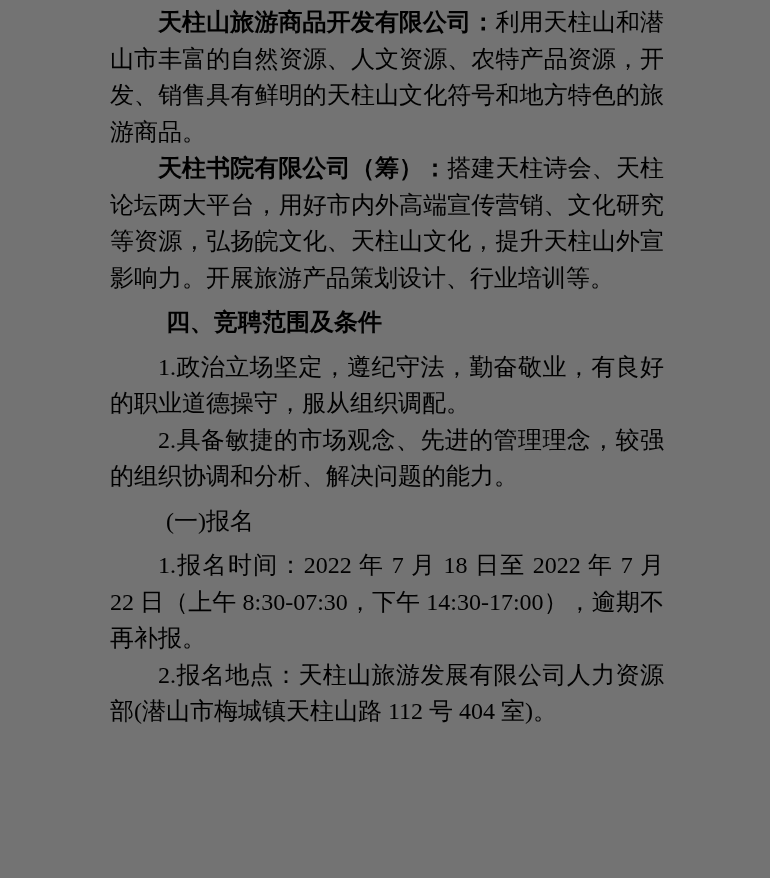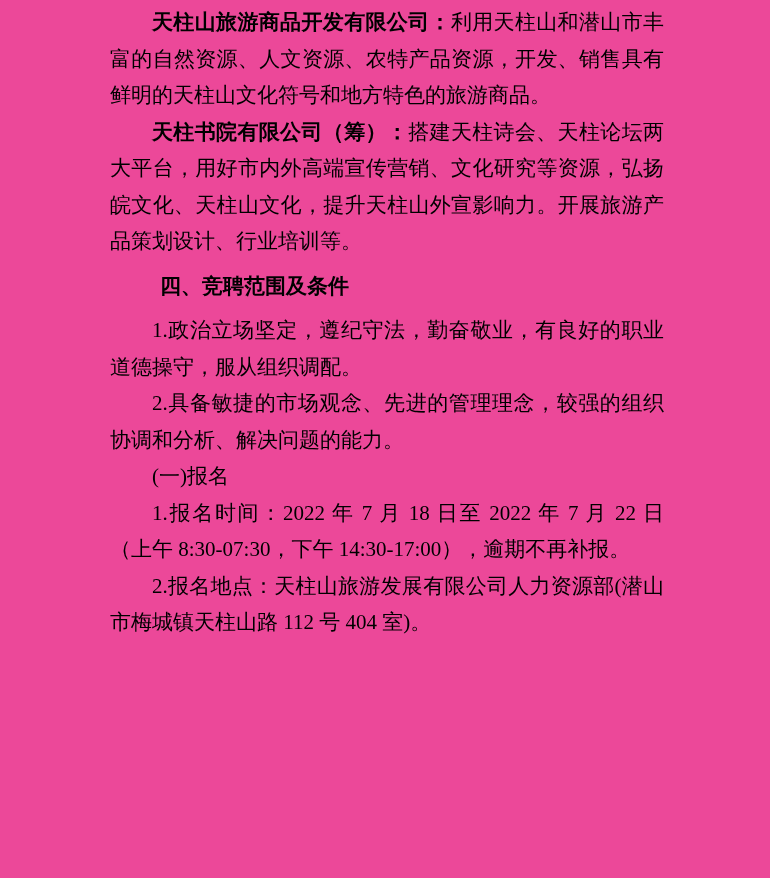--- a/index.html
+++ b/index.html
@@ -4,45 +4,45 @@
 <style>
   html, body {
     margin: 0;
     padding: 0;
     background: #ffffff;
   }
   .page {
     position: relative;
     width: 770px;
     height: 878px;
-    background: #ec4899;
+    background: #737373;
     box-sizing: border-box;
     padding: 4px 106px 0 110px;
     overflow: hidden;
     color: #000000;
     font-family: "Liberation Serif", "DejaVu Serif", serif;
-    font-size: 21px;
+    font-size: 24px;
     line-height: 36.5px;
     text-align: justify;
   }
   .para {
     margin: 0;
     text-indent: 2em;
   }
   .lead {
     font-weight: bold;
   }
   .heading {
     margin: 8px;
     text-indent: 2em;
     font-weight: bold;
     font-family: "Liberation Sans", "DejaVu Sans", sans-serif;
   }
   .sub-heading {
-    margin: 0;
+    margin: 8px;
     text-indent: 2em;
     font-weight: normal;
     font-family: Liberation Serif, serif;
   }
 </style>
 </head>
 <body>
 
 <div class="page">
 

